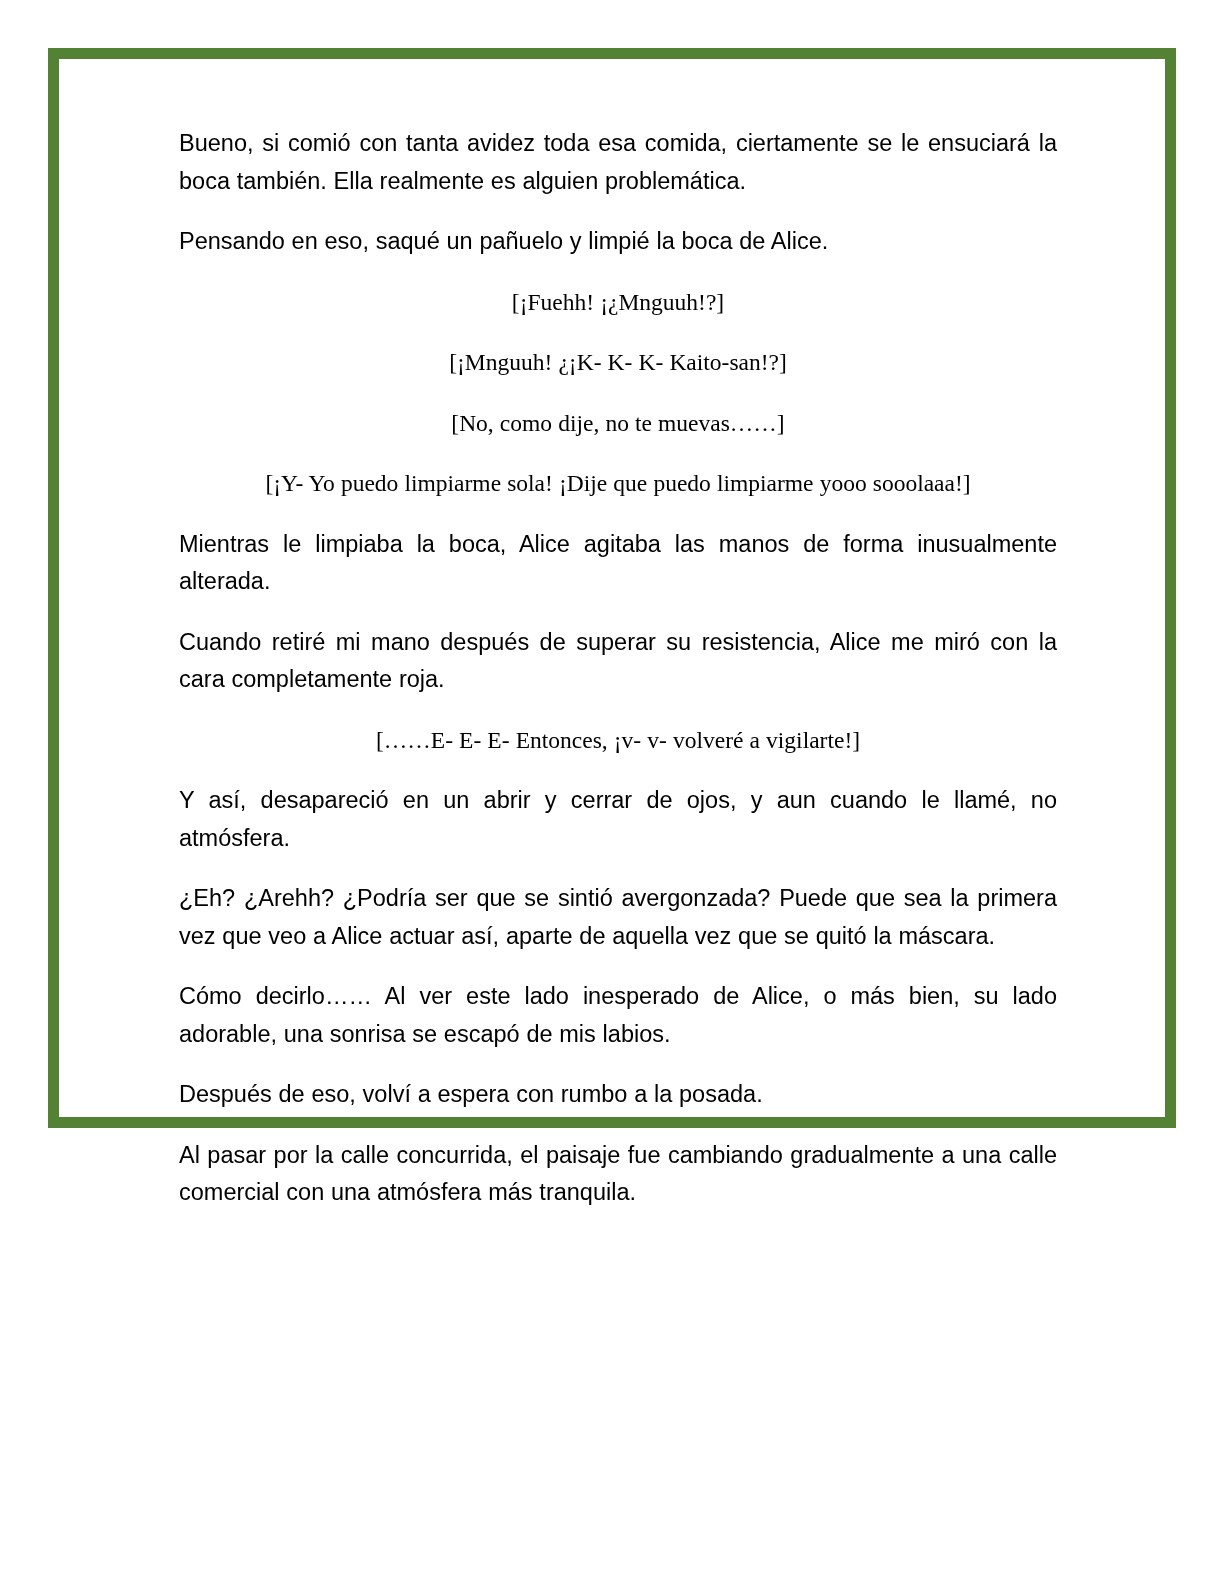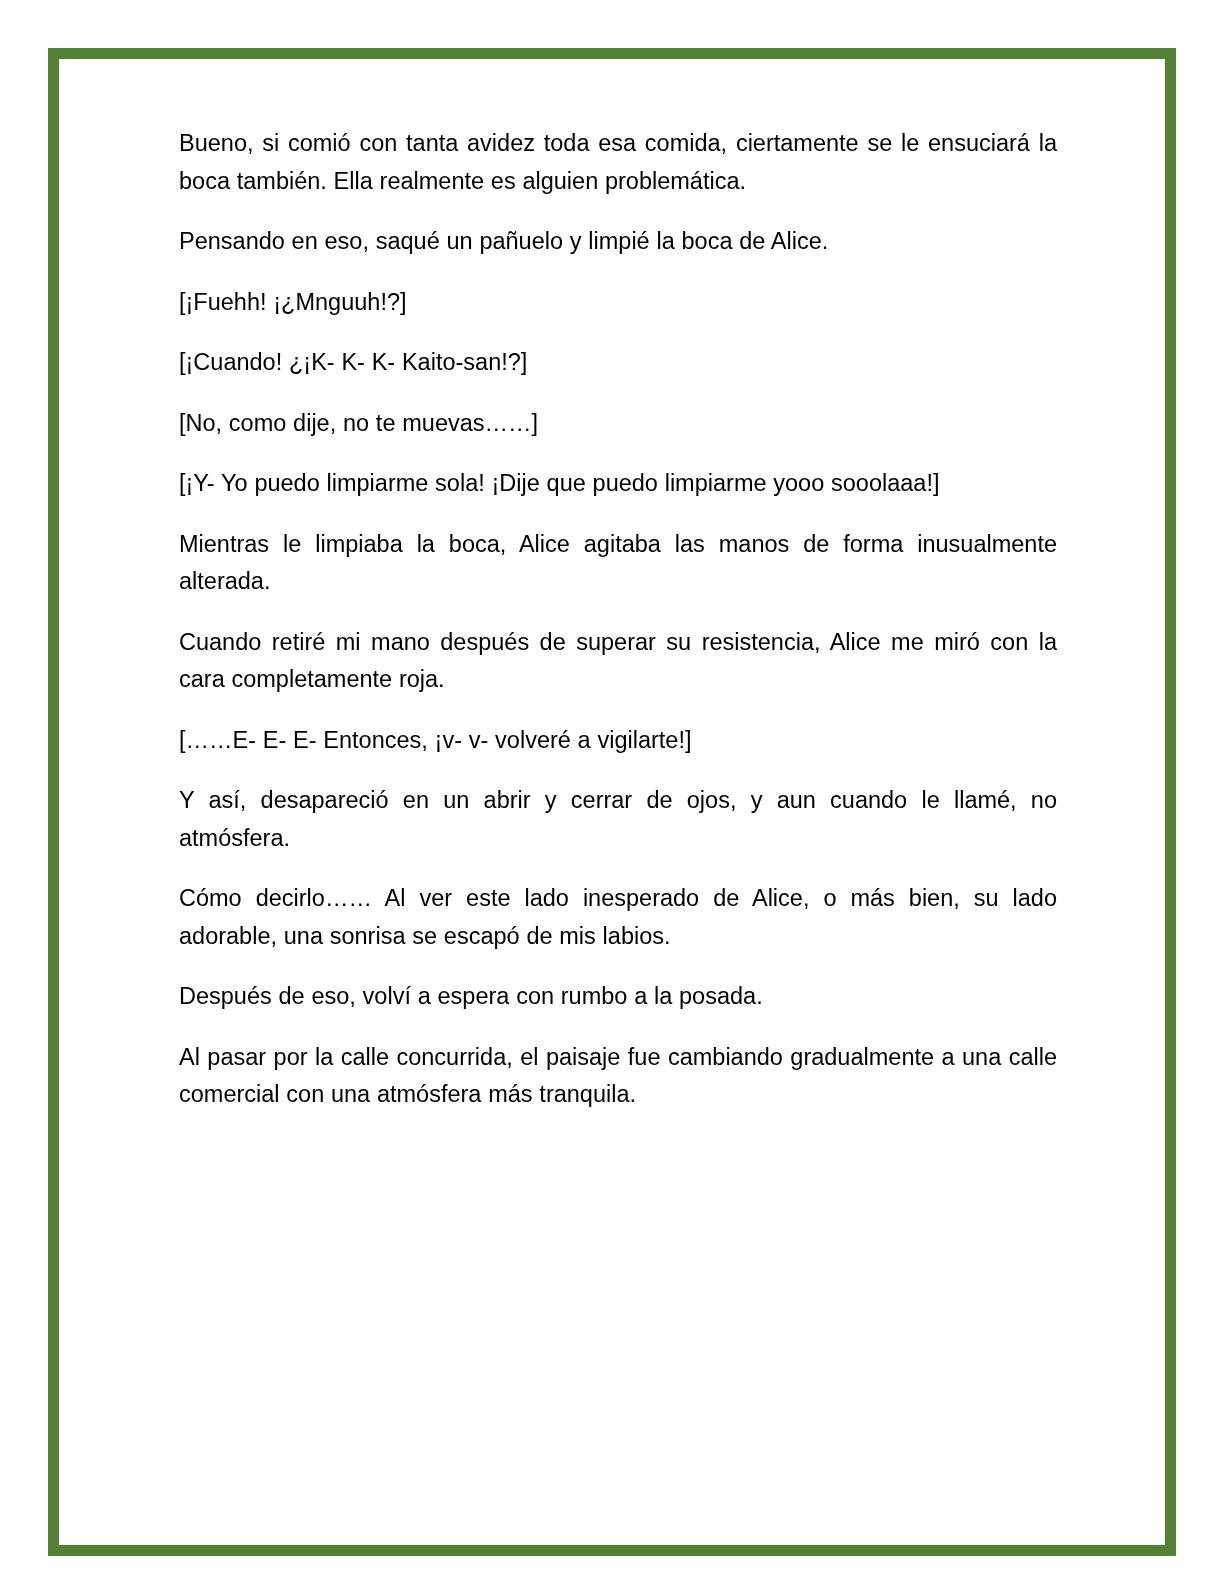--- a/index.html
+++ b/index.html
@@ -14,21 +14,21 @@
     font-family: "Liberation Sans", "DejaVu Sans", sans-serif;
     overflow: hidden;
   }
 
   
   .page-frame {
     position: absolute;
     left: 48px;
     top: 48px;
     width: 1128px;
-    height: 1508px;
+    height: 1080px;
     box-sizing: border-box;
     border: 11px solid #548235;
     background: #ffffff;
   }
 
   
   .doc-body {
     position: absolute;
     left: 120px;          
     top: 66px;            
@@ -43,41 +43,43 @@
     color: #000000;
     text-align: justify;
     text-justify: inter-word;
     -webkit-hyphens: none;
     hyphens: none;
     word-spacing: 0.01em;
   }
 
   
   p.para.dialogue {
-    text-align: left;
+    text-align: center;
+    font-family: Liberation Serif, serif;
   }
 
   p.para:last-child {
     margin-bottom: 16px;
   }
 </style>
 </head>
 <body>
 
 <div class="page-frame">
   <div class="doc-body">
 
     <p class="para">Bueno, si comió con tanta avidez toda esa comida, ciertamente se le ensuciará la boca también. Ella realmente es alguien problemática.</p>
     <p class="para">Pensando en eso, saqué un pañuelo y limpié la boca de Alice.</p>
     <p class="para dialogue">[¡Fuehh! ¡¿Mnguuh!?]</p>
-    <p class="para dialogue">[¡Cuando! ¿¡K- K- K- Kaito-san!?]</p>
+    <p class="para dialogue">[¡Mnguuh! ¿¡K- K- K- Kaito-san!?]</p>
     <p class="para dialogue">[No, como dije, no te muevas……]</p>
     <p class="para dialogue">[¡Y- Yo puedo limpiarme sola! ¡Dije que puedo limpiarme yooo sooolaaa!]</p>
     <p class="para">Mientras le limpiaba la boca, Alice agitaba las manos de forma inusualmente alterada.</p>
     <p class="para">Cuando retiré mi mano después de superar su resistencia, Alice me miró con la cara completamente roja.</p>
     <p class="para dialogue">[……E- E- E- Entonces, ¡v- v- volveré a vigilarte!]</p>
     <p class="para">Y así, desapareció en un abrir y cerrar de ojos, y aun cuando le llamé, no atmósfera.</p>
+    <p class="para">¿Eh? ¿Arehh? ¿Podría ser que se sintió avergonzada? Puede que sea la primera vez que veo a Alice actuar así, aparte de aquella vez que se quitó la máscara.</p>
     <p class="para">Cómo decirlo…… Al ver este lado inesperado de Alice, o más bien, su lado adorable, una sonrisa se escapó de mis labios.</p>
     <p class="para">Después de eso, volví a espera con rumbo a la posada.</p>
     <p class="para">Al pasar por la calle concurrida, el paisaje fue cambiando gradualmente a una calle comercial con una atmósfera más tranquila.</p>
 
   </div>
 </div>
 
 </body></html>

